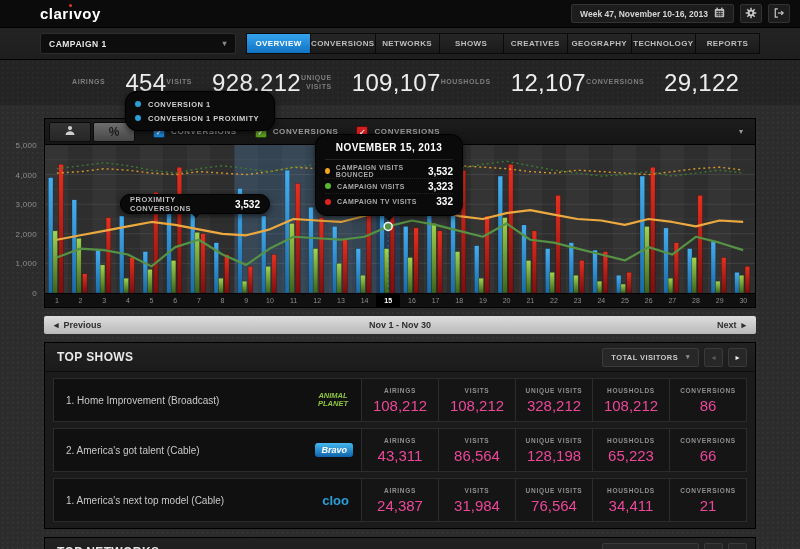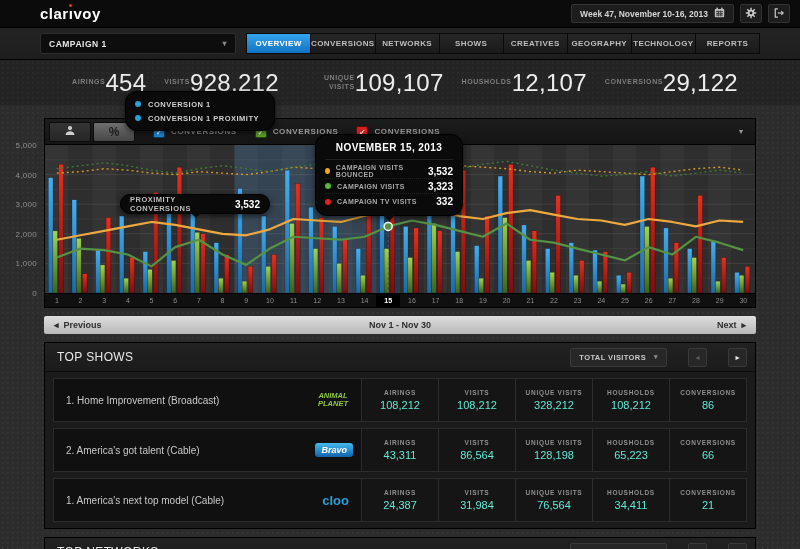--- a/index.html
+++ b/index.html
@@ -28,21 +28,21 @@
   .campaign .caret{margin-left:auto;color:#8a8a8a;font-size:8px}
   .tabs{display:flex;flex:1;margin-left:10px;height:21px}
   .tab{flex:1;display:flex;align-items:center;justify-content:center;font-size:8px;font-weight:bold;
        letter-spacing:.4px;color:#bdbdbd;background:linear-gradient(#262626,#1a1a1a);
        border:1px solid #0a0a0a;border-left:none;cursor:default}
   .tab:first-child{border-left:1px solid #0a0a0a}
   .tab.active{background:linear-gradient(#35a4ef,#1173c2);color:#fff}
   
   .stats{height:45px;background:rgba(0,0,0,.18);display:flex;align-items:center;
          justify-content:space-between;padding:0 62px 0 72px}
-  .stat{display:flex;align-items:center;gap:0}
+  .stat{display:flex;align-items:center;gap:20px}
   .stat-label{display:block;max-width:58px;text-align:right;font-size:7px;font-weight:bold;
               color:#7d7d7d;letter-spacing:.6px;line-height:1.25}
   .stat-value{font-size:24px;font-weight:300;color:#ededed;letter-spacing:.3px}
   
   .chart-panel{position:relative;margin:13px 0 0 44px;width:712px;background:#161616;border:1px solid #000}
   .chart-toolbar{height:26px;background:linear-gradient(#1d1d1d,#151515);display:flex;align-items:center;
                  padding:0 8px 0 4px;border-bottom:1px solid #000}
   .tool-btn{width:42px;height:20px;display:flex;align-items:center;justify-content:center;
             border:1px solid #0c0c0c;border-radius:2px}
   .tool-btn.dark{background:linear-gradient(#343434,#262626)}
@@ -66,22 +66,22 @@
               background:linear-gradient(#dedede,#b9b9b9);display:flex;align-items:center;
               padding:0 10px;color:#2e2e2e;font-size:9px;font-weight:bold}
   .pagination .pg-range{position:absolute;left:0;right:0;text-align:center;pointer-events:none}
   .pagination{position:relative}
   .pg-btn{display:flex;gap:5px;align-items:center;cursor:default}
   .pg-next{margin-left:auto}
   
   .section{margin:8px 0 0 44px;width:712px;background:#1b1b1b;border:1px solid #000}
   .sec-head{height:29px;display:flex;align-items:center;padding:0 8px 0 12px;
             background:linear-gradient(#222,#1b1b1b);border-bottom:1px solid #0c0c0c}
-  .sec-title{font-size:12px;font-weight:normal;color:#e8e8e8;letter-spacing:.4px}
-  .sec-controls{margin-left:auto;display:flex;align-items:center;gap:21px}
+  .sec-title{font-size:12px;font-weight:bold;color:#e8e8e8;letter-spacing:.4px}
+  .sec-controls{margin-left:auto;display:flex;align-items:center;gap:5px}
   .sel-btn{height:19px;display:flex;align-items:center;gap:8px;background:#272727;
            border:1px solid #3a3a3a;border-radius:2px;padding:0 8px;
            font-size:7.5px;font-weight:bold;color:#cacaca;letter-spacing:.4px}
   .sel-btn .caret{color:#8e8e8e;font-size:7px}
   .arrow-btn{width:19px;height:19px;background:#272727;border:1px solid #3a3a3a;border-radius:2px;
              display:flex;align-items:center;justify-content:center;font-size:8px;color:#efefef}
   .arrow-btn.dim{color:#5c5c5c}
   .show-row{display:flex;align-items:stretch;height:44px;margin:6px 8px;background:#101010;
             border:1px solid #2c2c2c}
   .show-name{flex:1;display:flex;align-items:center;padding-left:12px;font-size:10px;color:#c9c9c9}
@@ -89,21 +89,21 @@
   .logo-animal-planet{width:40px;color:#8dc63f;font-size:7.5px;font-weight:bold;font-style:italic;
                       line-height:1.05;text-align:center}
   .logo-bravo span{background:linear-gradient(#45b9ee,#0f63ab);color:#fff;font-size:9px;font-weight:bold;
                    font-style:italic;padding:2px 6px;border-radius:3px}
   .logo-cloo{color:#2a9fd8;font-size:13px;font-weight:bold;padding-right:4px}
   .metrics{display:flex;width:385px;background:#151515;border-left:1px solid #2c2c2c}
   .mcell{flex:1;display:flex;flex-direction:column;align-items:center;justify-content:center;gap:3px;
          border-left:1px solid #2c2c2c}
   .mcell:first-child{border-left:none}
   .mlabel{font-size:6.5px;font-weight:bold;color:#8f8f8f;letter-spacing:.7px}
-  .mvalue{font-size:11px;color:#5eead4}
+  .mvalue{font-size:15px;color:#ec4899}
   
   .tt{position:absolute;background:#0a0a0a;border:1px solid #000;border-radius:12px;z-index:40;
       box-shadow:0 2px 6px rgba(0,0,0,.6)}
   .legend-dd{left:125px;top:91px;width:150px;padding:5px 9px;z-index:60}
   .ld-row{display:flex;align-items:center;gap:7px;height:14px}
   .ld-dot{width:6px;height:6px;border-radius:50%}
   .ld-label{font-size:7.5px;font-weight:bold;color:#cfcfcf;letter-spacing:.5px}
   .prox-tt{left:120px;top:194px;width:150px;height:20px;display:flex;align-items:center;
            padding:0 9px;z-index:50}
   .prox-tt .lab{font-size:7.5px;font-weight:bold;color:#bdbdbd;letter-spacing:.5px}

